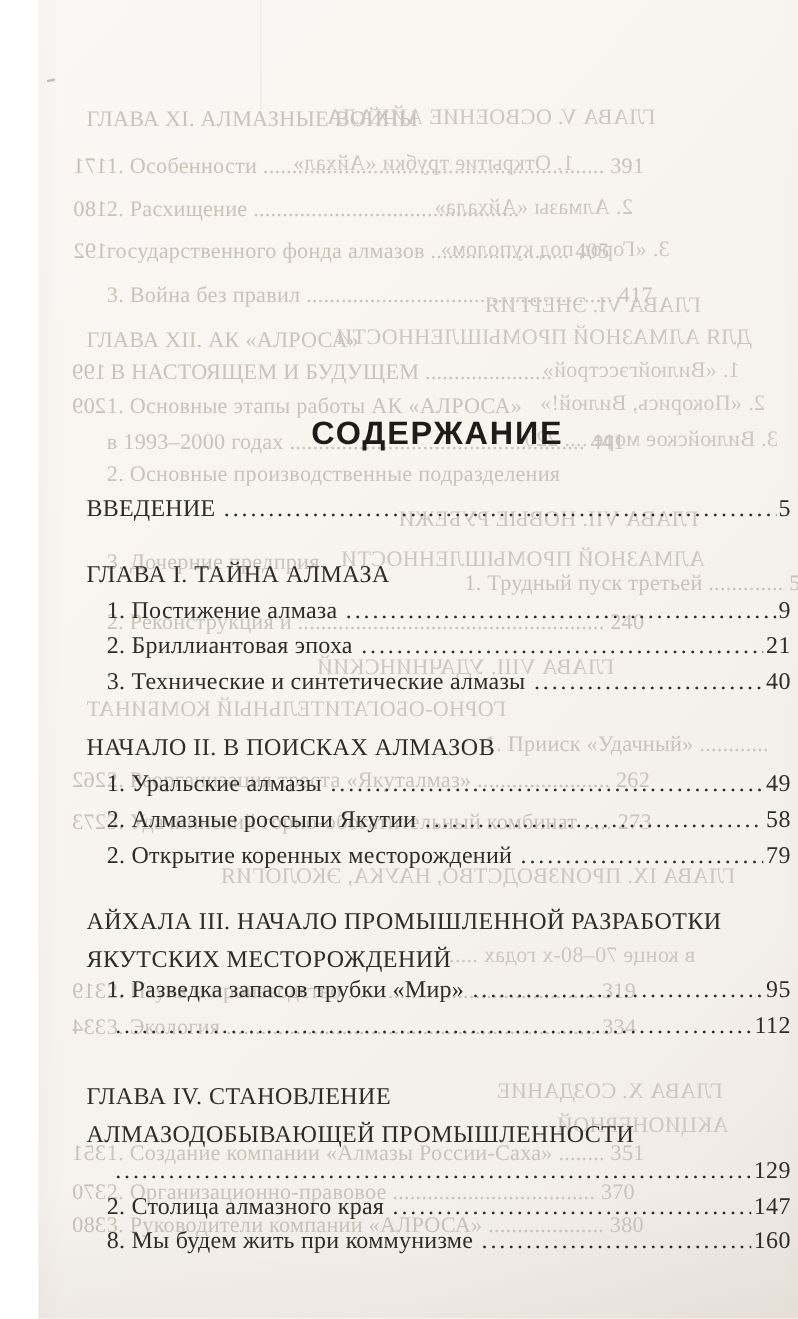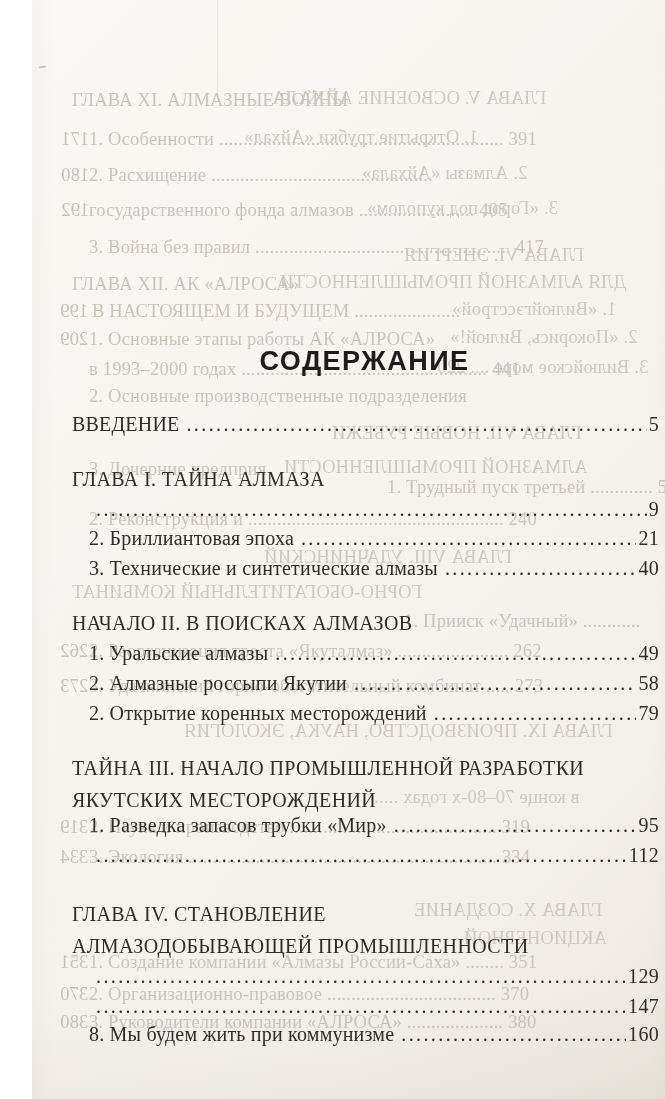--- a/index.html
+++ b/index.html
@@ -100,20 +100,21 @@
     <div id="toc-rows">
         <div class="row entry" style="top: 413px; left: 40px; width: 587px;">
           <span class="lbl">ВВЕДЕНИЕ</span>
           <span class="dots">................................................................................................................................................................</span>
           <span class="num">5</span>
         </div>
         <div class="row header" style="top: 468px; left: 40px; width: 587px;">
           <span class="lbl">ГЛАВА I.  ТАЙНА АЛМАЗА</span>
         </div>
         <div class="row entry" style="top: 498px; left: 57px; width: 570px;">
+          <span class="lbl">1. Постижение алмаза</span>
           <span class="dots">................................................................................................................................................................</span>
           <span class="num">9</span>
         </div>
         <div class="row entry" style="top: 527px; left: 57px; width: 570px;">
           <span class="lbl">2. Бриллиантовая эпоха</span>
           <span class="dots">................................................................................................................................................................</span>
           <span class="num">21</span>
         </div>
         <div class="row entry" style="top: 557px; left: 57px; width: 570px;">
           <span class="lbl">3. Технические и синтетические алмазы</span>
@@ -132,21 +133,21 @@
           <span class="lbl">2. Алмазные россыпи Якутии</span>
           <span class="dots">................................................................................................................................................................</span>
           <span class="num">58</span>
         </div>
         <div class="row entry" style="top: 702px; left: 57px; width: 570px;">
           <span class="lbl">2. Открытие коренных месторождений</span>
           <span class="dots">................................................................................................................................................................</span>
           <span class="num">79</span>
         </div>
         <div class="row header" style="top: 757px; left: 40px; width: 587px;">
-          <span class="lbl">ТАЙНА III.   НАЧАЛО ПРОМЫШЛЕННОЙ РАЗРАБОТКИ</span>
+          <span class="lbl">АЙХАЛА III.   НАЧАЛО ПРОМЫШЛЕННОЙ РАЗРАБОТКИ</span>
         </div>
         <div class="row header" style="top: 789px; left: 40px; width: 587px; text-align: right;">
           <span class="lbl">ЯКУТСКИХ МЕСТОРОЖДЕНИЙ</span>
         </div>
         <div class="row entry" style="top: 814px; left: 57px; width: 570px;">
           <span class="lbl">1. Разведка запасов трубки «Мир»</span>
           <span class="dots">................................................................................................................................................................</span>
           <span class="num">95</span>
         </div>
         <div class="row entry" style="top: 844px; left: 57px; width: 570px;">
@@ -157,20 +158,21 @@
           <span class="lbl">ГЛАВА IV.  СТАНОВЛЕНИЕ</span>
         </div>
         <div class="row header" style="top: 935px; left: 40px; width: 587px;">
           <span class="lbl">АЛМАЗОДОБЫВАЮЩЕЙ ПРОМЫШЛЕННОСТИ</span>
         </div>
         <div class="row entry" style="top: 965px; left: 57px; width: 570px;">
           <span class="dots">................................................................................................................................................................</span>
           <span class="num">129</span>
         </div>
         <div class="row entry" style="top: 995px; left: 57px; width: 570px;">
+          <span class="lbl">2. Столица алмазного края</span>
           <span class="dots">................................................................................................................................................................</span>
           <span class="num">147</span>
         </div>
         <div class="row entry" style="top: 1023px; left: 57px; width: 570px;">
           <span class="lbl">8. Мы будем жить при коммунизме</span>
           <span class="dots">................................................................................................................................................................</span>
           <span class="num">160</span>
         </div>
       </div>
   </div>

